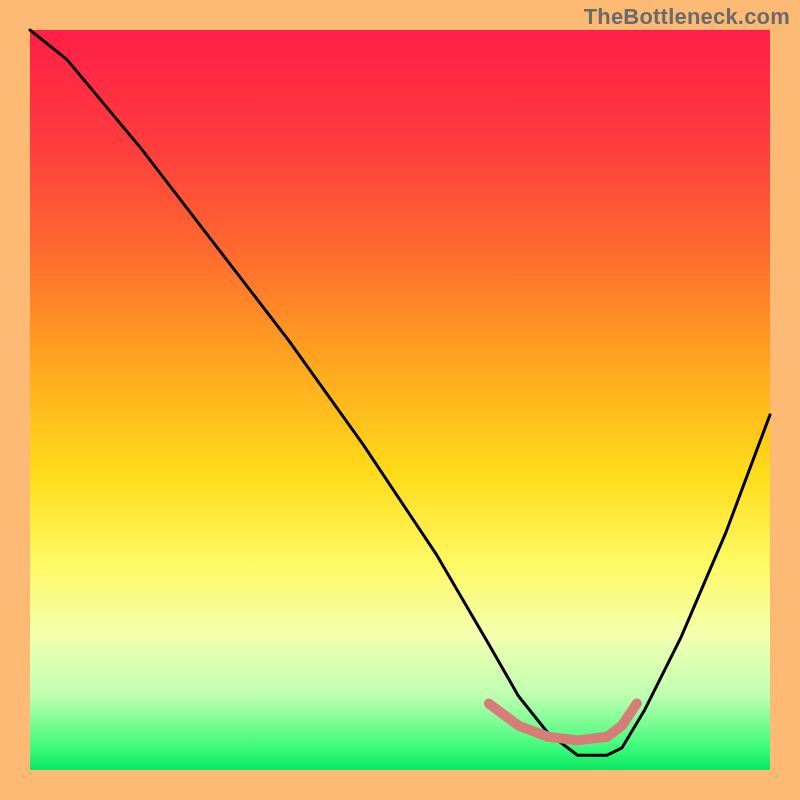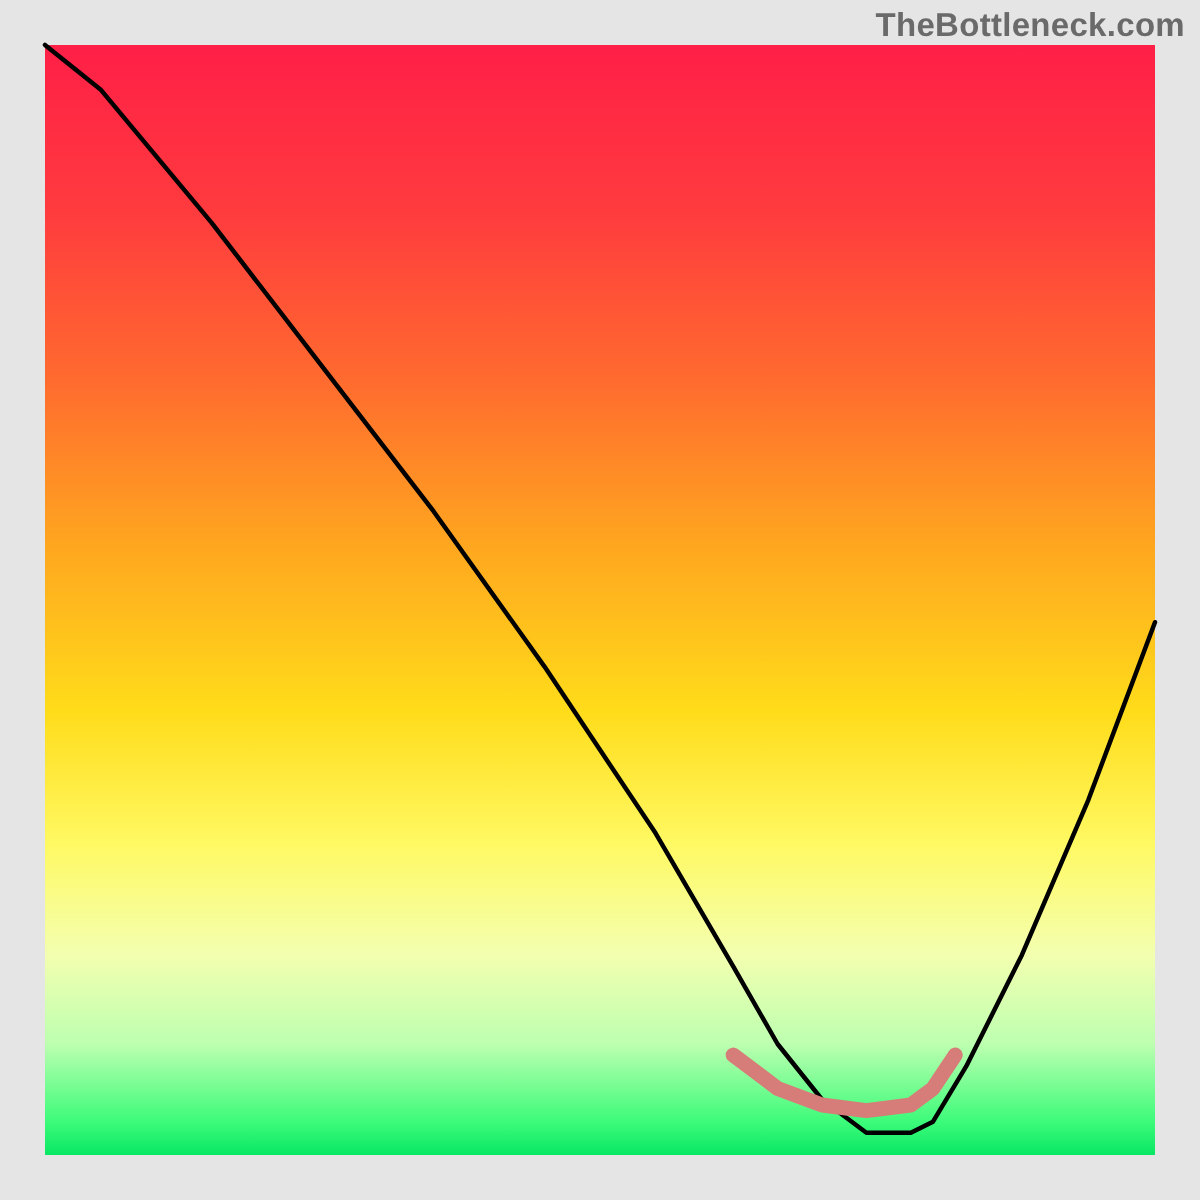--- a/index.html
+++ b/index.html
@@ -7,21 +7,21 @@
     padding: 0;
     width: 800px;
     height: 800px;
     background: #000;
     overflow: hidden;
   }
   .frame {
     position: relative;
     width: 800px;
     height: 800px;
-    background: #e5e5e5;
+    background: #fdba74;
   }
   .watermark {
     position: absolute;
     top: 4px;
     right: 10px;
     font-family: Arial, Helvetica, sans-serif;
     font-size: 22px;
     font-weight: 600;
     color: #6a6a6a;
     letter-spacing: 0.2px;

